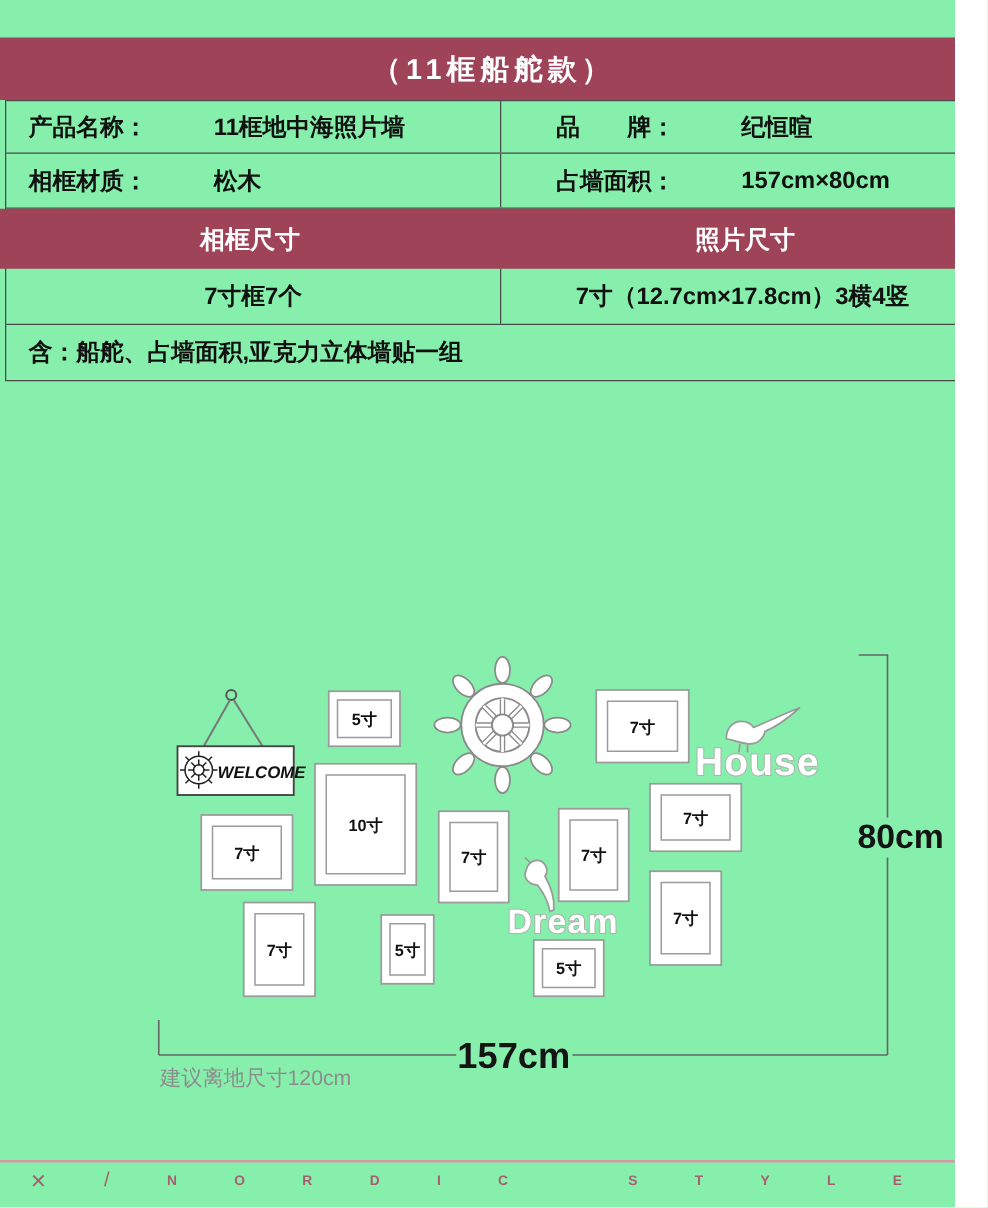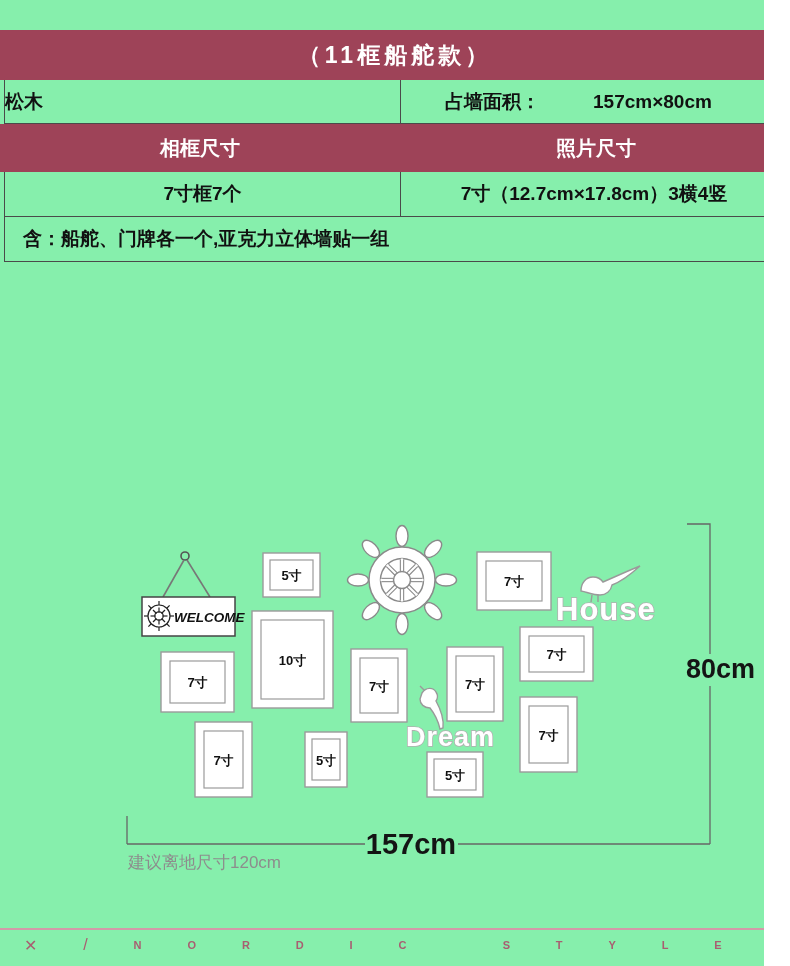--- a/index.html
+++ b/index.html
@@ -40,44 +40,55 @@
 </style>
 </head>
 <body>
 
 <div class="page">
 
   <div class="title-bar">（11框船舵款）</div>
 
   <div class="spec">
 
+    <div class="srow first h42">
+      <div class="cell-l">
+        <span class="lab">产品名称：</span>
+        <span>11框地中海照片墙</span>
+      </div>
+      <div class="cell-r">
+        <span class="lab-r">品　　牌：</span>
+        <span>纪恒暄</span>
+      </div>
+    </div>
 
     <div class="srow h44">
       <div class="cell-l">
+        <span class="lab">相框材质：</span>
         <span>松木</span>
       </div>
       <div class="cell-r">
         <span class="lab-r">占墙面积：</span>
         <span>157cm×80cm</span>
       </div>
     </div>
 
 
     <div class="srow maroon2">
       <div class="cell-l cent">相框尺寸</div>
       <div class="cell-r cent">照片尺寸</div>
     </div>
 
     <div class="srow h45">
       <div class="cell-l cent">7寸框7个</div>
       <div class="cell-r cent">7寸（12.7cm×17.8cm）3横4竖</div>
     </div>
 
     <div class="srow h45">
-      <div class="fullrow">含：船舵、门牌各一个,亚克力立体墙贴一组</div>
+      <div class="fullrow">含：船舵、占墙面积,亚克力立体墙贴一组</div>
     </div>
   </div>
 
   <div class="diagram">
     <svg width="790" height="392" viewBox="0 0 790 392">
 
       <g fill="none" stroke="#555">
         <circle cx="185" cy="62" r="4" stroke-width="1.6"></circle>
         <line x1="184" y1="66" x2="163" y2="103" stroke="#777" stroke-width="1.6"></line>
         <line x1="187" y1="66" x2="210" y2="103" stroke="#777" stroke-width="1.6"></line>

